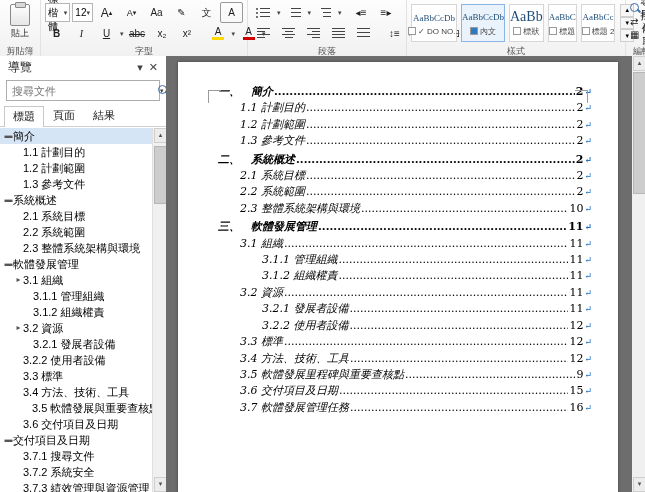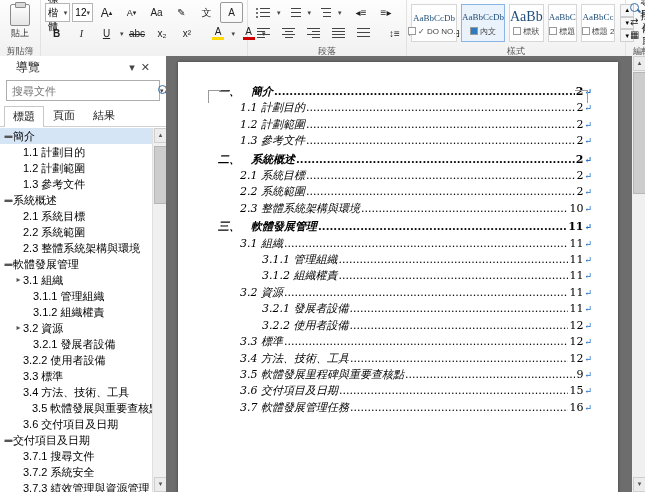--- a/index.html
+++ b/index.html
@@ -90,21 +90,21 @@
   .ebtn{display:flex;align-items:center;gap:3px;font-size:10px;height:15px;color:#222;}
   .ebtn .ei{width:11px;height:11px;display:inline-block;}
 
   
   .navpane{
     position:absolute;left:0;top:56px;width:166px;height:436px;
     background:#fff;border-right:1px solid #d9d9d9;
   }
   .navhead{
     display:flex;align-items:center;justify-content:space-between;
-    height:22px;padding:0 16px;font-size:12px;color:#1a1a1a;
+    height:22px;padding:0 8px;font-size:12px;color:#1a1a1a;
   }
   .navhead .ttl{font-weight:normal;}
   .navhead .hbtns{display:flex;gap:6px;color:#444;font-size:11px;}
   .searchrow{padding:2px 6px 4px 6px;}
   .searchbox{
     height:19px;border:1px solid #adadad;background:#fff;display:flex;align-items:center;
     padding:0 3px;gap:2px;
   }
   .searchbox input{
     border:none;outline:none;flex:1;font-size:11px;color:#8a8a8a;
@@ -224,20 +224,21 @@
         </div>
         <span class="caret">▾</span>
         <div class="btn">
           <span class="swatchA">
             <span>A</span>
               <span class="bar" style="background:#cc0000;"></span>
           </span>
         </div>
         <span class="caret">▾</span>
       </div>
+      <div class="glabel">字型</div>
     </div>
 
     <div class="rgroup g-para">
       <div class="rrow">
         <div class="btn">
           <span class="listico">
             <b style="top:2px;"></b>
               <i style="top:2px;"></i>
               <b style="top:6px;"></b>
               <i style="top:6px;"></i>

